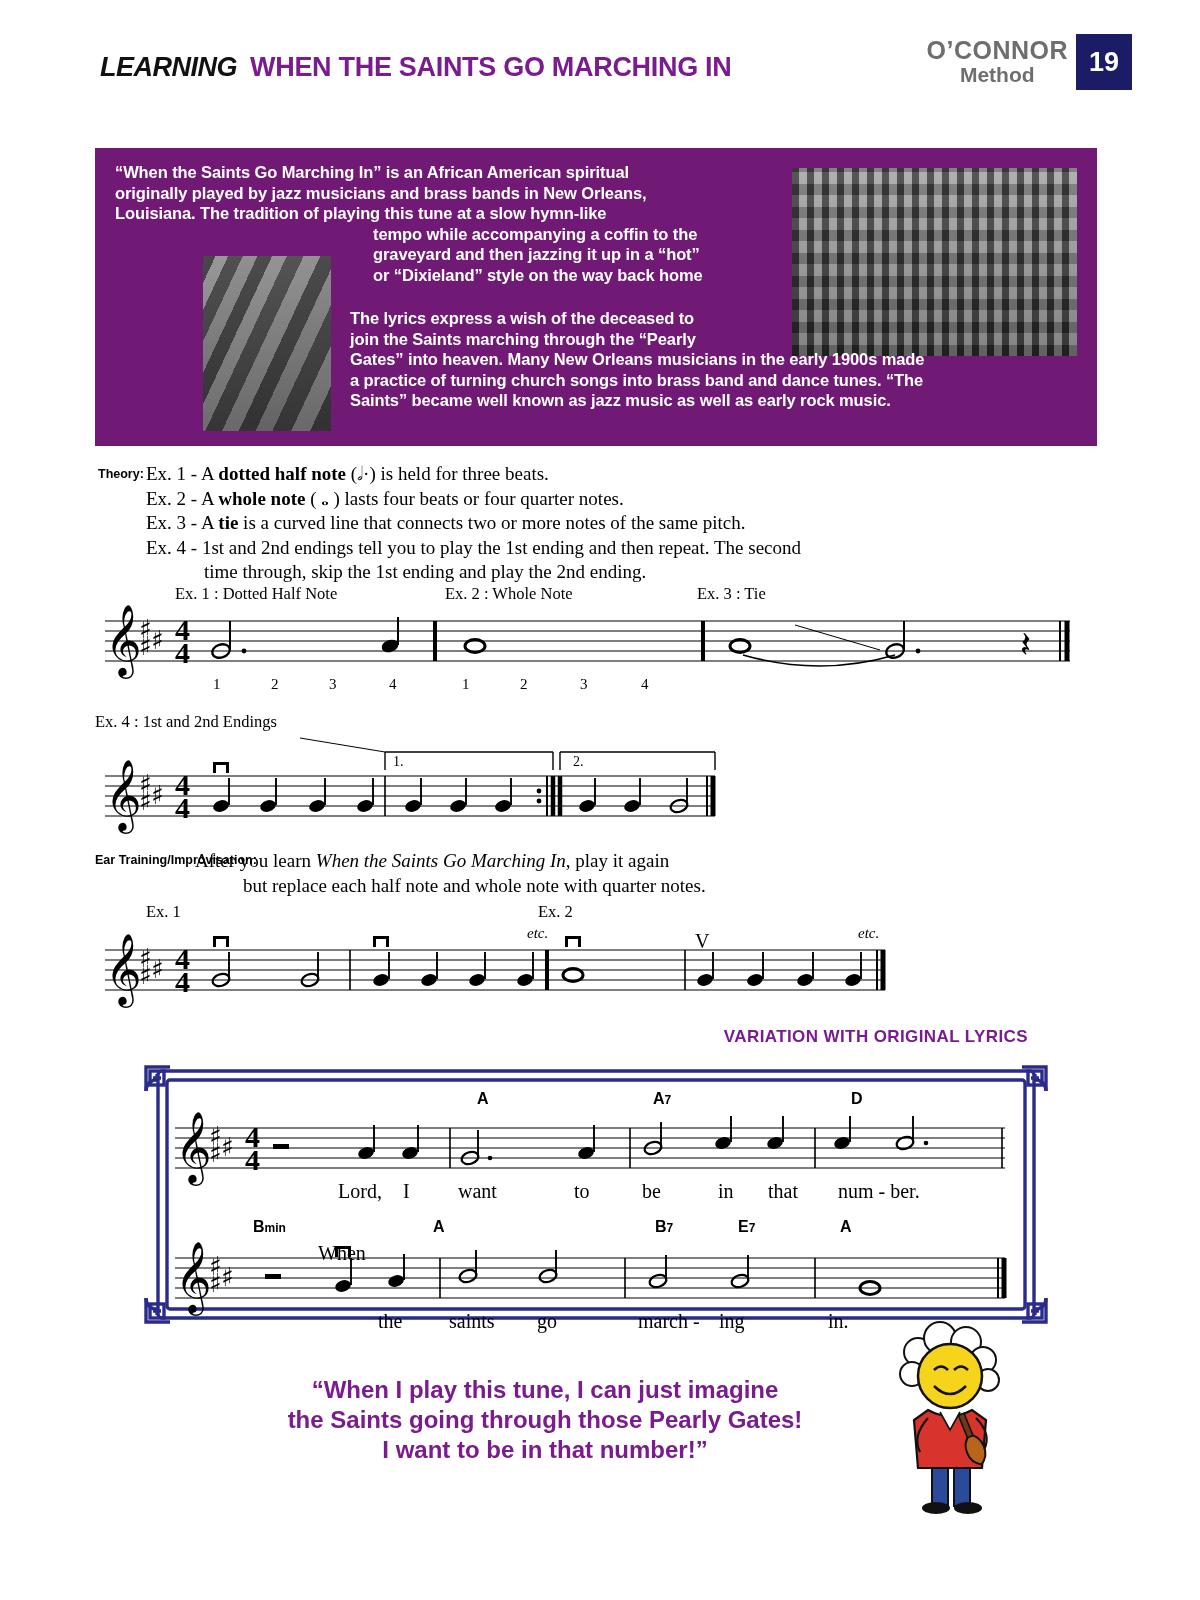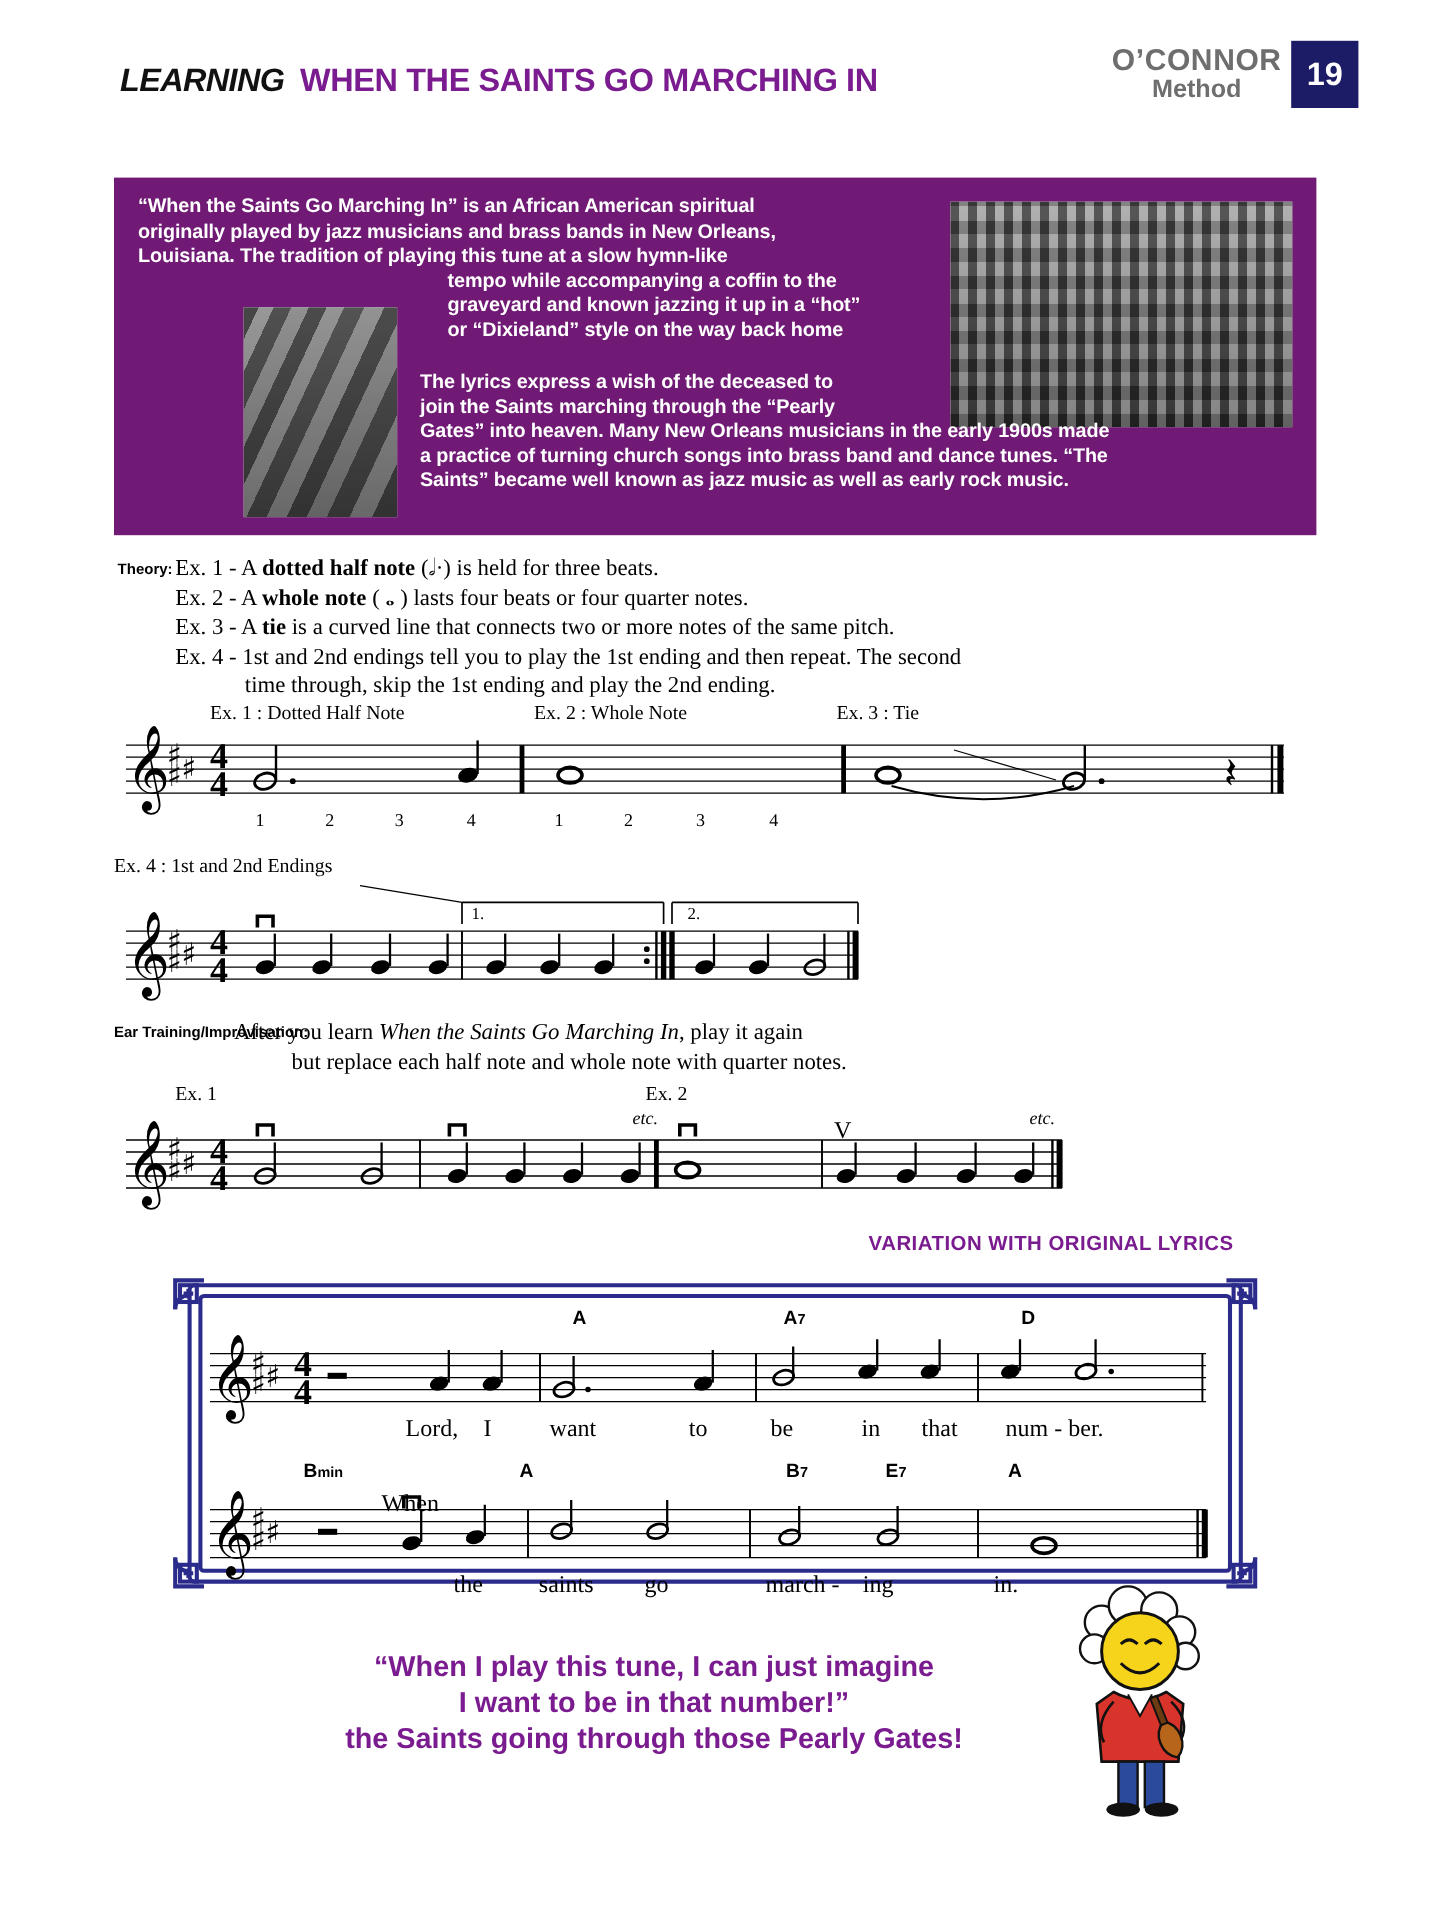--- a/index.html
+++ b/index.html
@@ -114,21 +114,21 @@
       </div>
     <div class="photo photo-right">
         <div class="ph-sim2"></div>
       </div>
 
     <div class="bb-text1">
       <p><span>“When the Saints Go Marching In” is an African American spiritual</span></p>
       <p><span>originally played by jazz musicians and brass bands in New Orleans,</span></p>
       <p><span>Louisiana.  The tradition of playing this tune at a slow hymn-like</span></p>
       <p style="margin-left:258px;width:420px;"><span>tempo while accompanying a coffin to the</span></p>
-      <p style="margin-left:258px;width:420px;"><span>graveyard and known jazzing it up in a “hot”</span></p>
+      <p style="margin-left:258px;width:420px;"><span>graveyard and then jazzing it up in a “hot”</span></p>
       <p style="margin-left:258px;width:420px;"><span>or “Dixieland” style on the way back home</span></p>
     </div>
 
     <div class="bb-text2">
       <p><span>The lyrics express a wish of the deceased to</span></p>
       <p><span>join the Saints marching through the “Pearly</span></p>
       <p><span>Gates” into heaven.  Many New Orleans musicians in the early 1900s made</span></p>
       <p><span>a practice of turning church songs into brass band and dance tunes.  “The</span></p>
       <p><span>Saints” became well known as jazz music as well as early rock music.</span></p>
     </div>
@@ -554,22 +554,22 @@
   <div class="lyric" style="left:318px;top:1242px;">When</div>
   <div class="lyric" style="left:378px;top:1310px;">the</div>
   <div class="lyric" style="left:449px;top:1310px;">saints</div>
   <div class="lyric" style="left:537px;top:1310px;">go</div>
   <div class="lyric" style="left:638px;top:1310px;">march  -</div>
   <div class="lyric" style="left:719px;top:1310px;">ing</div>
   <div class="lyric" style="left:828px;top:1310px;">in.</div>
 
   <div class="quote">
     <div>“When I play this tune, I can just imagine</div>
+    <div>the Saints going through those Pearly Gates!</div>
     <div>I want to be in that number!”</div>
-    <div>the Saints going through those Pearly Gates!</div>
   </div>
 
   <svg class="cartoon" viewBox="0 0 130 200">
 
     <g fill="#ffffff" stroke="#111" stroke-width="2">
       <circle cx="30" cy="34" r="14"></circle>
       <circle cx="52" cy="20" r="16"></circle>
       <circle cx="78" cy="24" r="15"></circle>
       <circle cx="95" cy="42" r="13"></circle>
       <circle cx="24" cy="56" r="12"></circle>

